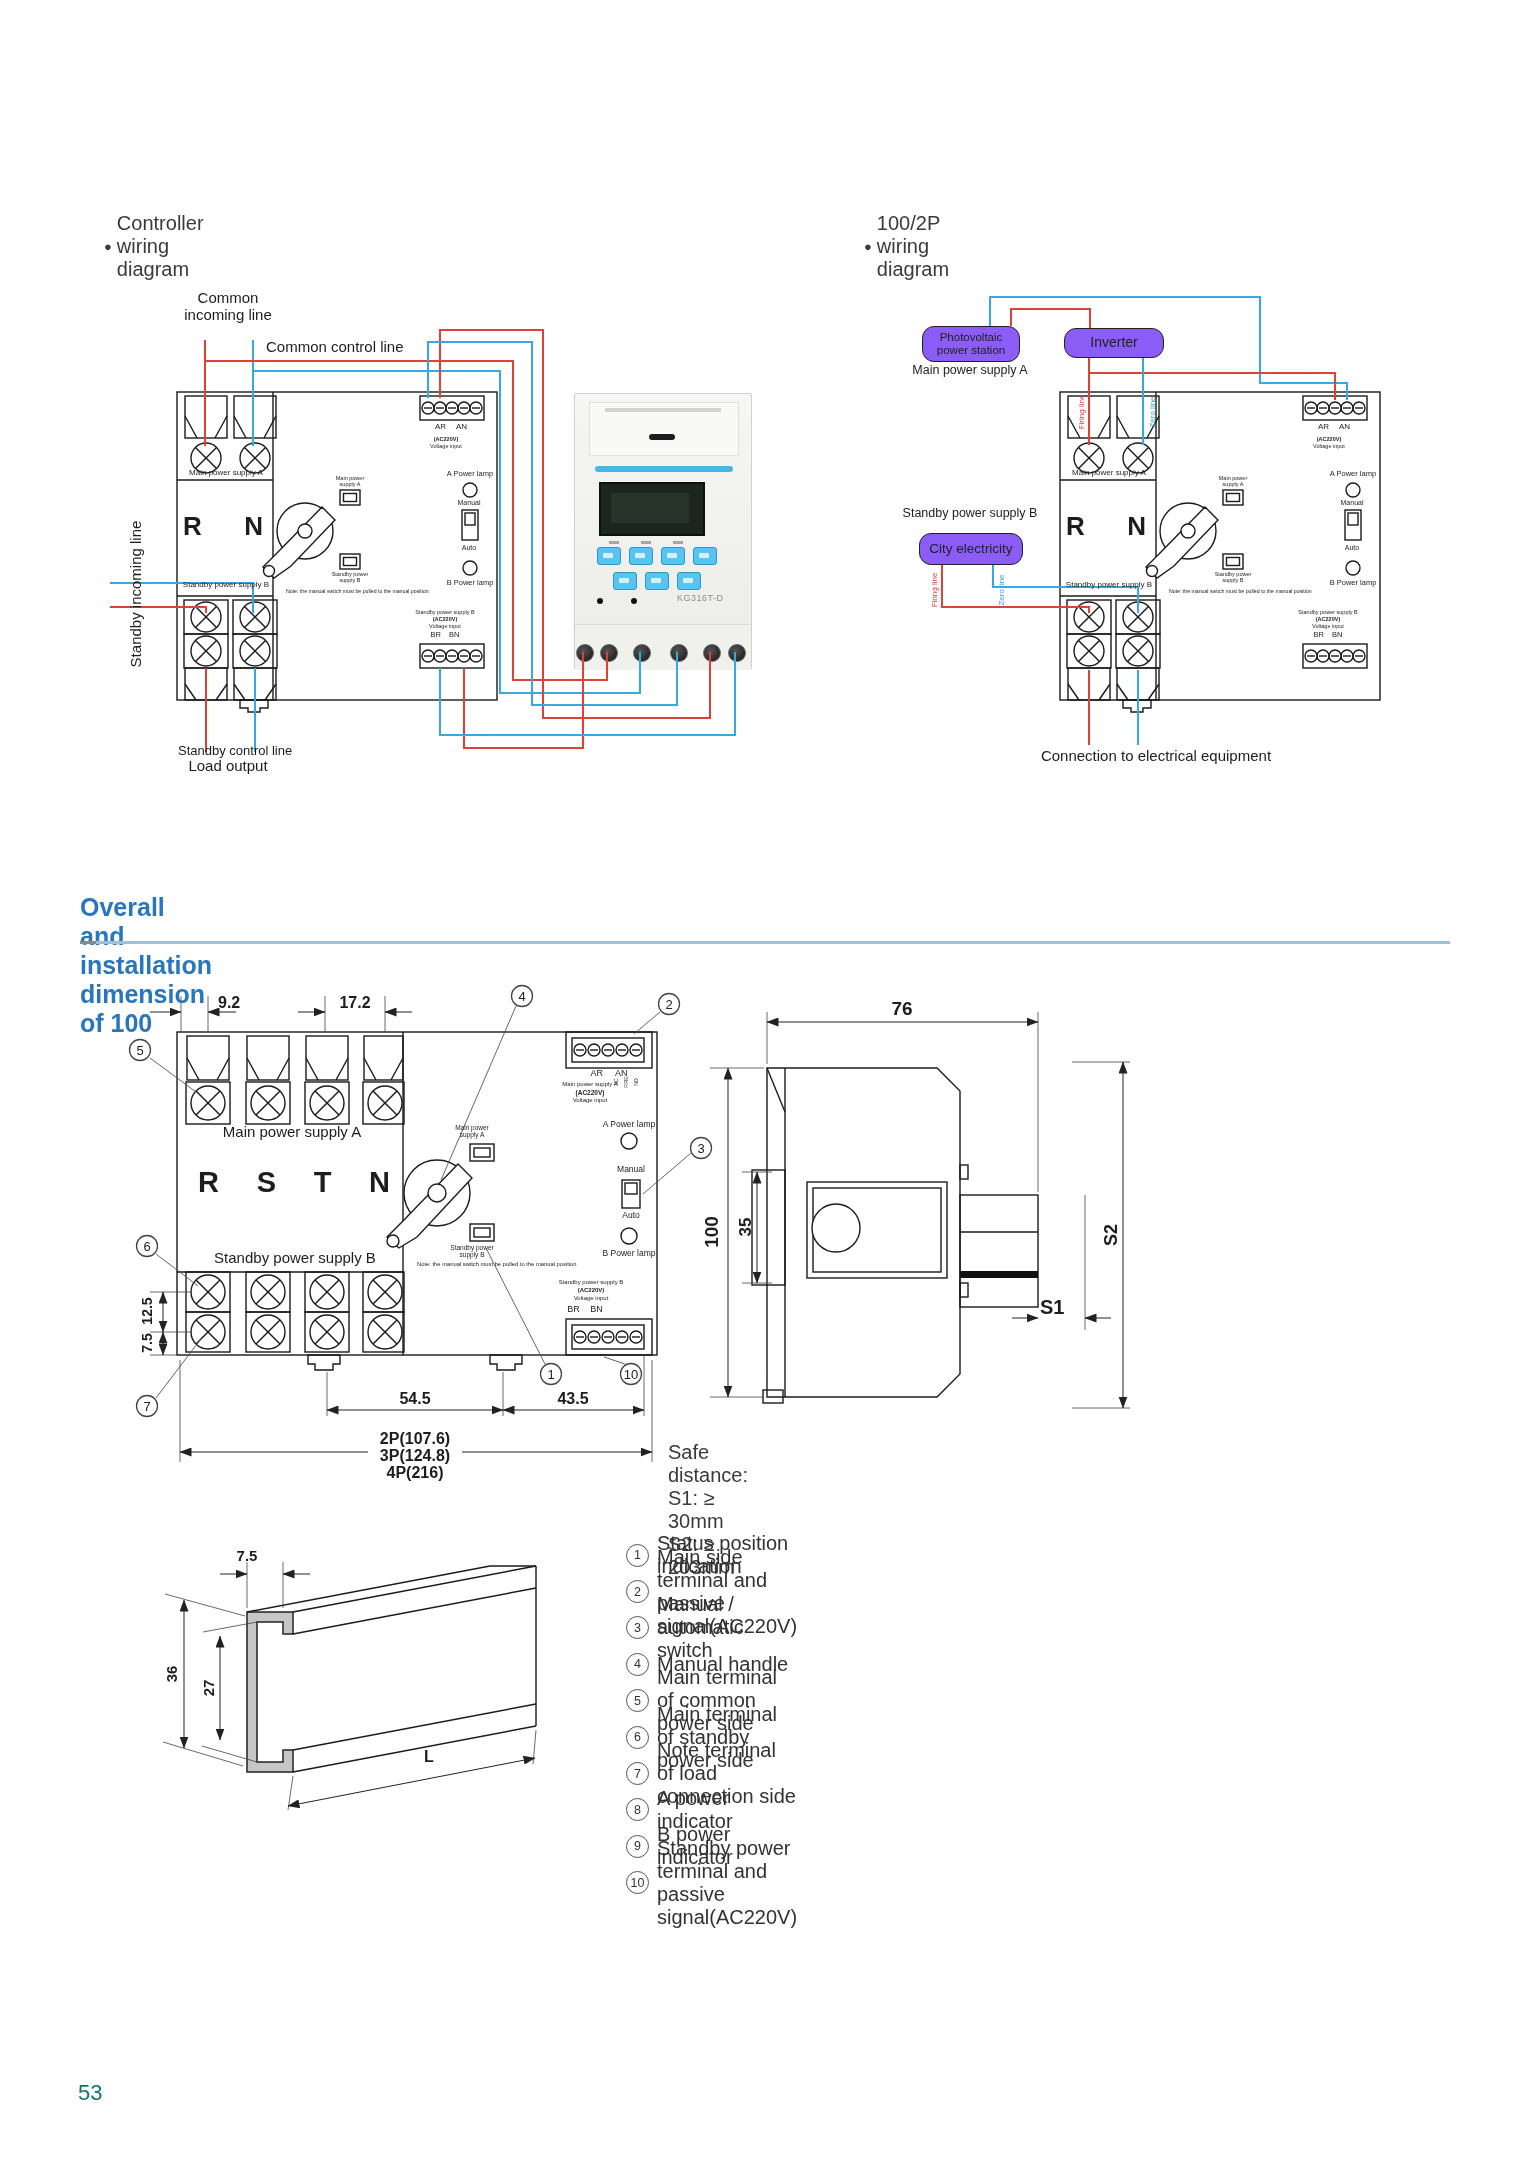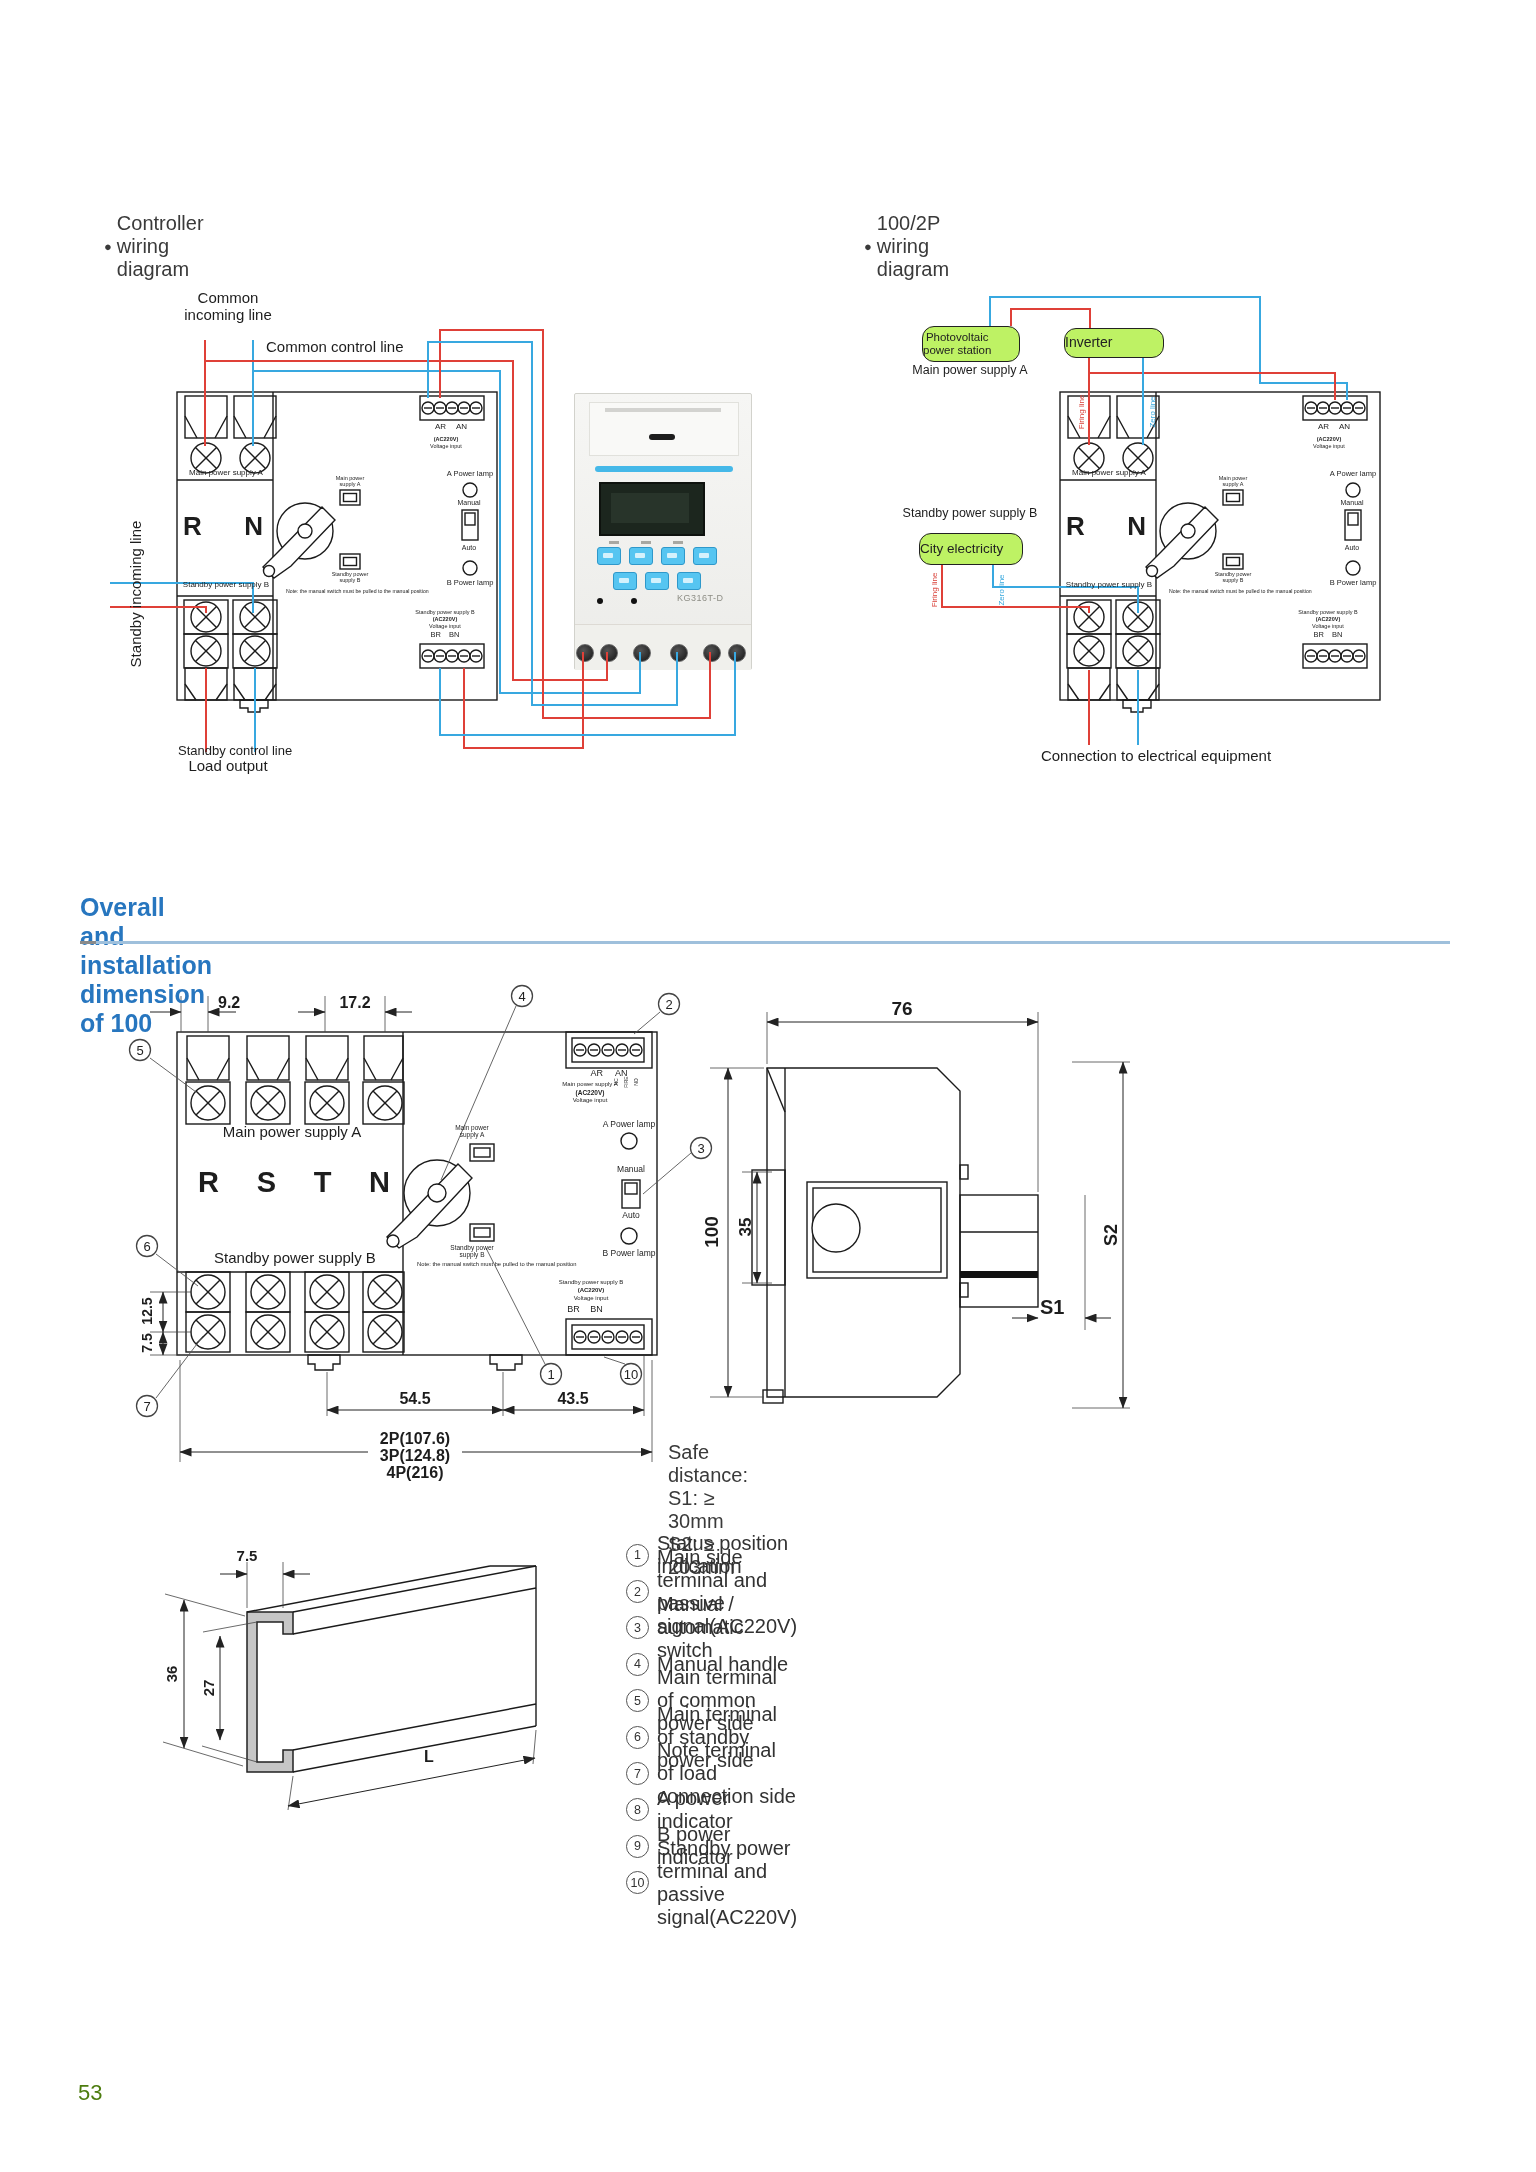--- a/index.html
+++ b/index.html
@@ -38,30 +38,30 @@
   .photo .lcd{position:absolute;left:24px;top:88px;width:102px;height:50px;background:#1c261e;border:2px solid #0e120e;}
   .photo .lcdin{position:absolute;left:10px;top:9px;width:78px;height:30px;background:#28342a;}
   .photo .mk{position:absolute;width:10px;height:3px;background:#a8a8a2;top:147px;}
   .photo .btn{position:absolute;width:22px;height:16px;background:#56c5f1;border:1px solid #2f98ca;border-radius:3px;}
   .photo .btn i{position:absolute;left:5px;top:5px;width:10px;height:5px;background:rgba(255,255,255,.75);border-radius:1px;}
   .photo .dot{position:absolute;width:6px;height:6px;border-radius:50%;background:#111;top:204px;}
   .photo .model{position:absolute;left:102px;top:199px;font-size:9px;color:#8e8e86;letter-spacing:.5px;}
   .photo .sep{position:absolute;left:0;top:230px;width:100%;height:45px;background:#f0f0ec;border-top:1px solid #dddad4;}
   .photo .scw{position:absolute;width:16px;height:16px;border-radius:50%;top:250px;
               background:radial-gradient(circle at 40% 35%,#555,#141414);border:1px solid #666;}
-  .box{position:absolute;border:1.6px solid #222;border-radius:12px;background:#bef264;
-       display:flex;align-items:center;text-align:center;line-height:1.1;}
+  .box{position:absolute;border:1.6px solid #222;border-radius:12px;background:#8b5cf6;
+       display:flex;align-items:center;justify-content:center;text-align:center;line-height:1.1;}
   
   .legend{position:absolute;left:626px;top:1537px;margin:0;padding:0;list-style:none;}
   .legend li{height:36.4px;display:flex;align-items:center;}
   .legend .num{width:21px;height:21px;border:1.2px solid #555;border-radius:50%;flex:0 0 21px;
                display:flex;align-items:center;justify-content:center;font-size:12.5px;color:#333;}
   .legend .txt{margin-left:8px;font-size:20px;color:#323232;}
   .safed{position:absolute;left:668px;top:1441px;font-size:20px;color:#3a3a3a;}
-  .pageno{position:absolute;left:78px;top:2080px;font-size:22px;color:#4d7c0f;}
+  .pageno{position:absolute;left:78px;top:2080px;font-size:22px;color:#0f766e;}
 </style>
 </head>
 <body>
 
 <div class="page">
 
   <div class="photo">
     <div class="toppanel"></div>
     <div class="tinytext"></div>
     <div class="slot"></div>

